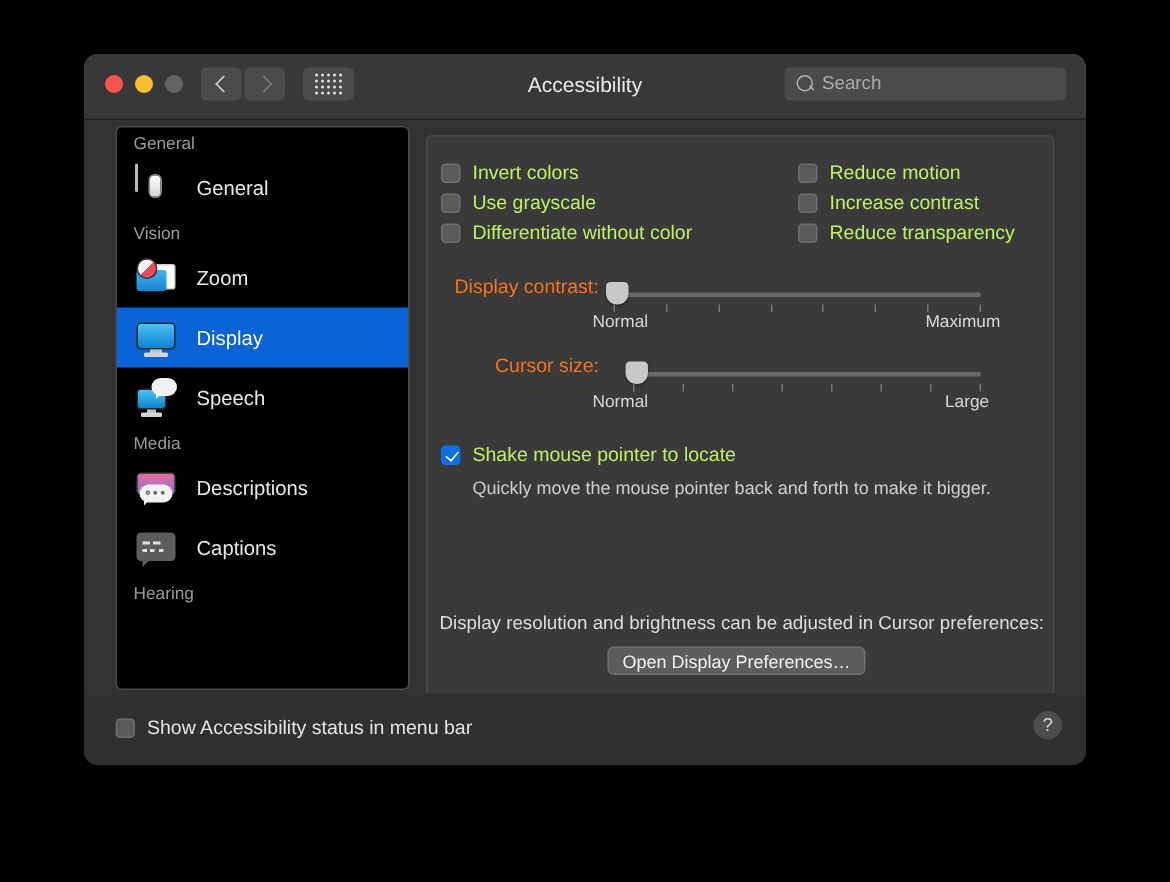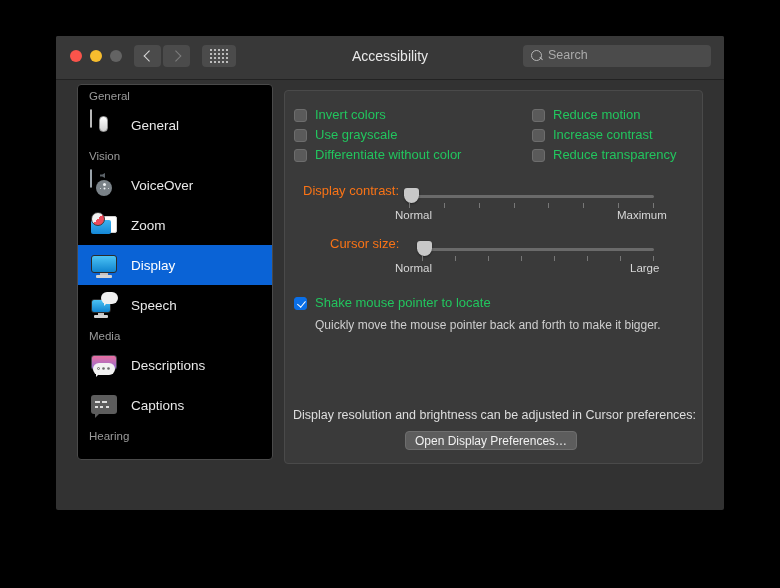--- a/index.html
+++ b/index.html
@@ -13,21 +13,21 @@
     -webkit-font-smoothing: antialiased;
   }
 
   #window {
     position: absolute;
     left: 56px;
     top: 36px;
     width: 668px;
     height: 474px;
     background: #323232;
-    border-radius: 2px;
+    border-radius: 9px;
     overflow: hidden;
     box-shadow: 0 10px 34px rgba(0,0,0,0.75);
   }
 
   
   #titlebar {
     position: relative;
     height: 43px;
     background: #383838;
     border-bottom: 1px solid #222222;
@@ -402,21 +402,21 @@
     border-right: 1.9px solid #ffffff;
     border-bottom: 1.9px solid #ffffff;
     transform: rotate(40deg);
   }
   .cbrow { position: absolute; }
   .cbrow .txt {
     position: absolute;
     left: 21px;
     top: -2px;
     white-space: nowrap;
-    color: #22c55e;
+    color: #bef264;
     font-size: 13px;
   }
 
   .sliderlabel {
     position: absolute;
     color: #f97316;
     font-size: 13px;
     white-space: nowrap;
   }
   .track {
@@ -551,26 +551,20 @@
 
       <div class="srow">
         <span class="sicon">
           <span class="ic-general"></span>
         </span>
         <span class="label">General</span>
       </div>
 
       <div class="grouphdr">Vision</div>
 
-      <div class="srow">
-        <span class="sicon">
-          <span class="ic-voice"><span class="person"></span><span class="wave"></span></span>
-        </span>
-        <span class="label">VoiceOver</span>
-      </div>
 
       <div class="srow">
         <span class="sicon ic-zoom">
           <span class="win"></span>
             <span class="blue"></span>
             <span class="lens"></span>
         </span>
         <span class="label">Zoom</span>
       </div>
 
@@ -680,13 +674,18 @@
         <span class="cb checked"></span>
         <span class="txt">Shake mouse pointer to locate</span>
       </div>
       <div style="position:absolute; left:30px; top:227px; color:#cfcfcf; font-size:12px;">Quickly move the mouse pointer back and forth to make it bigger.</div>
 
       <div style="position:absolute; left:8px; top:317px; color:#dedede; font-size:12.5px;">Display resolution and brightness can be adjusted in Cursor preferences:</div>
       <div id="open-display-btn" style="left:120px; top:340px;">Open Display Preferences…</div>
     </div>
   </div>
 
+  <div id="footer">
+    <span class="cb" id="status-cb"></span>
+    <span id="status-label">Show Accessibility status in menu bar</span>
+    <span id="help-btn">?</span>
+  </div>
 </div>
 
 </body></html>

